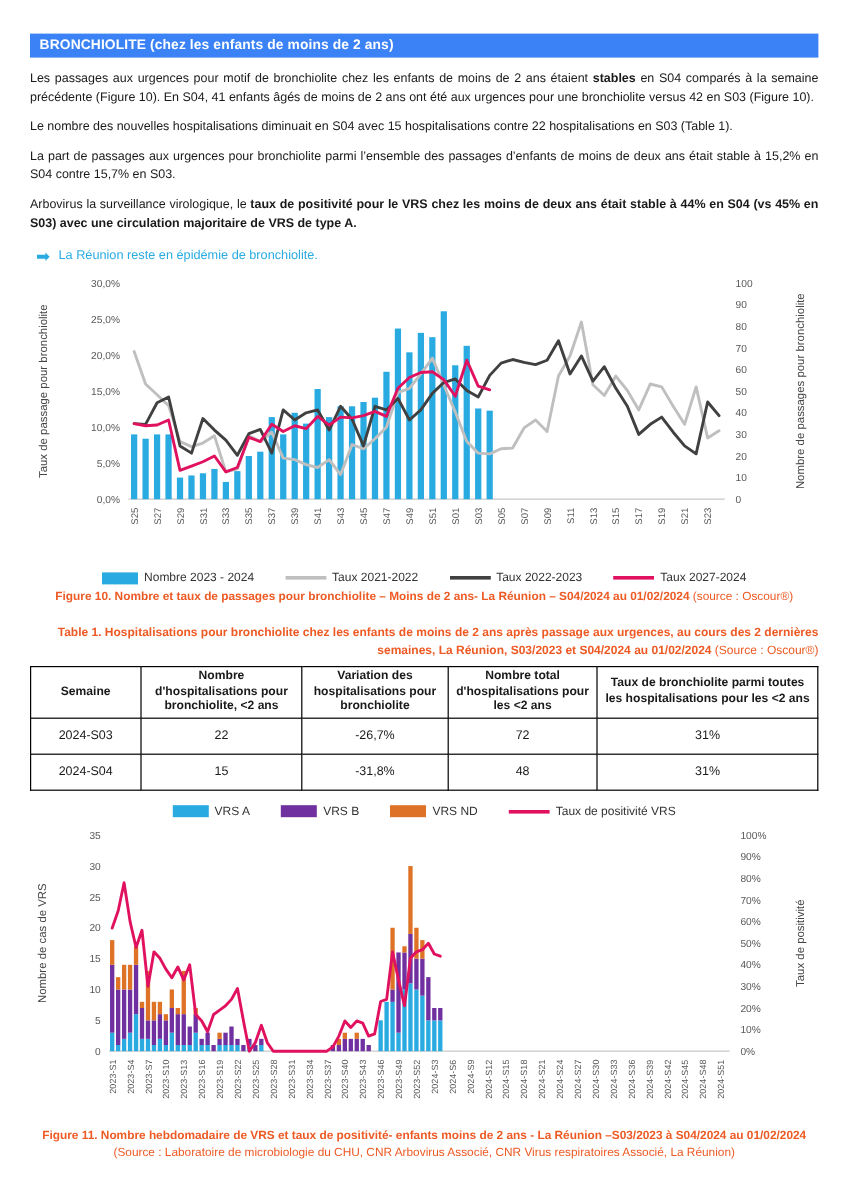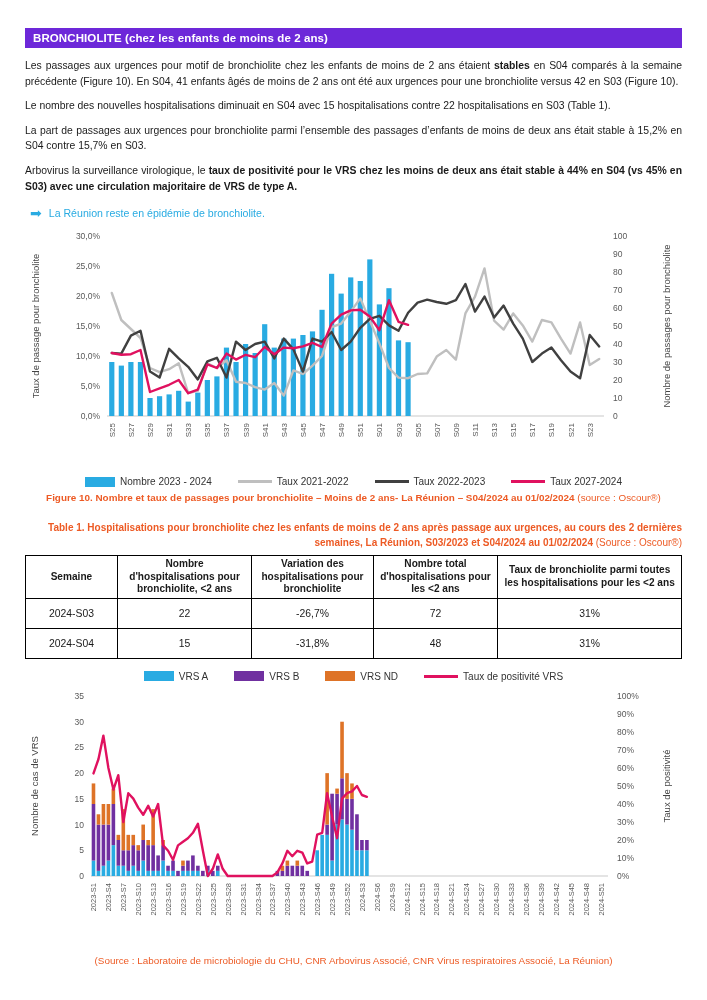--- a/index.html
+++ b/index.html
@@ -1,19 +1,19 @@
 <!DOCTYPE html>
 <html><head>
 <meta charset="utf-8">
 <style>
   html,body{margin:0;padding:0;background:#ffffff;}
   body{width:707px;height:1000px;overflow:hidden;color:#1a1a1a;
        font-family:"Liberation Sans",sans-serif;}
   .page{padding:28px 25px 0;box-sizing:border-box;}
-  .band{background:#6d28d9;color:#fff;font-weight:bold;font-size:11.5px;
+  .band{background:#3b82f6;color:#fff;font-weight:bold;font-size:11.5px;
         padding:4px 8px;margin-bottom:10px;letter-spacing:.1px;}
   p.body{font-size:10.4px;line-height:1.5;text-align:justify;margin:0 0 9px;}
   p.body b{font-weight:bold;}
   .arrow-line{display:flex;align-items:center;gap:7px;margin:12px 0 4px 5px;}
   .arrow-glyph{color:#29ABE2;font-size:14px;line-height:1;}
   .arrow-text{color:#29ABE2;font-weight:normal;font-size:10.6px;}
   .chart-wrap{margin-top:4px;}
   svg{display:block;margin:0 auto;}
   .legend{display:flex;justify-content:center;align-items:center;gap:26px;
           font-size:10px;color:#333;margin:2px 0 2px;}
@@ -386,17 +386,17 @@
           <rect x="335.1278846153846" y="166.28571428571428" width="3.6" height="25.71428571428571" fill="#29ABE2"></rect>
           <rect x="335.1278846153846" y="156" width="3.6" height="10.285714285714285" fill="#7030A0"></rect>
           <rect x="340.09903846153844" y="166.28571428571428" width="3.6" height="25.71428571428571" fill="#29ABE2"></rect>
           <rect x="340.09903846153844" y="156" width="3.6" height="10.285714285714285" fill="#7030A0"></rect>
         </g>
         <polyline points="68.5,89.4 73.5,75.0 78.4,51.6 83.4,84.0 88.4,105.6 93.3,91.2 98.3,138.0 103.3,109.2 108.3,114.6 113.2,123.6 118.2,130.8 123.2,121.8 128.1,132.6 133.1,120.0 138.1,161.4 143.1,166.8 148.0,175.8 153.0,161.4 158.0,157.8 162.9,154.2 167.9,148.8 172.9,139.8 177.9,166.8 182.8,192.0 187.8,184.8 192.8,170.4 197.7,184.8 202.7,192.0 207.7,192.0 212.6,192.0 217.6,192.0 222.6,192.0 227.6,192.0 232.5,192.0 237.5,192.0 242.5,192.0 247.4,192.0 252.4,188.4 257.4,179.4 262.4,166.8 267.3,172.2 272.3,166.8 277.3,168.6 282.2,179.4 287.2,177.6 292.2,150.6 297.2,148.8 302.1,109.2 307.1,132.6 312.1,154.2 317.0,114.6 322.0,109.2 327.0,107.4 332.0,102.0 336.9,111.0 341.9,112.8" fill="none" stroke="#E0115F" stroke-width="2.4" stroke-linejoin="round" stroke-linecap="round"></polyline>
       </svg>
   </div>
 
   <p class="caption">
-    <br>
+    <span>Figure 11. Nombre hebdomadaire de VRS et taux de positivité- enfants moins de 2 ans - La Réunion –S03/2023 à S04/2024 au 01/02/2024 </span><br>
     <span class="src">(Source : Laboratoire de microbiologie du CHU, CNR Arbovirus Associé, CNR Virus respiratoires Associé, La Réunion)</span>
   </p>
 
 </div>
 
 </body></html>

